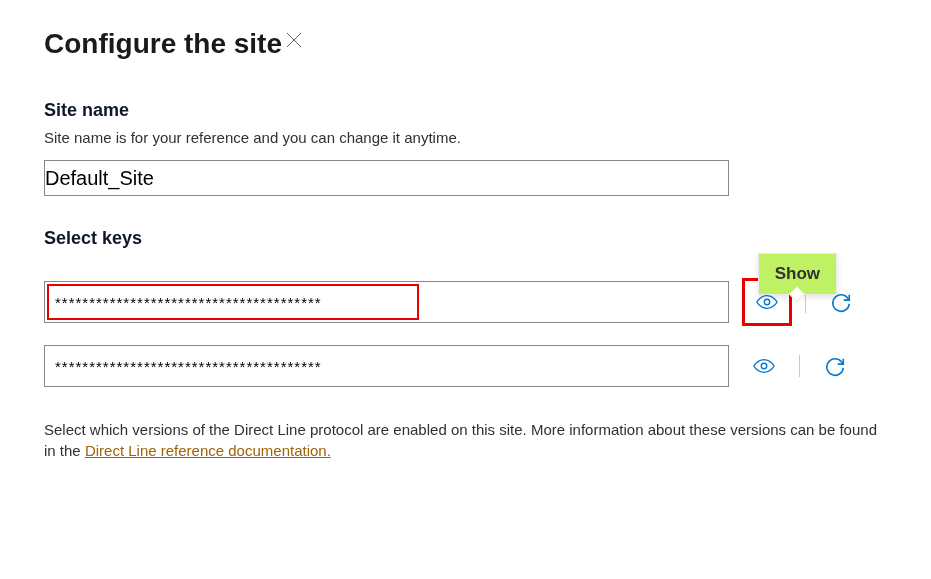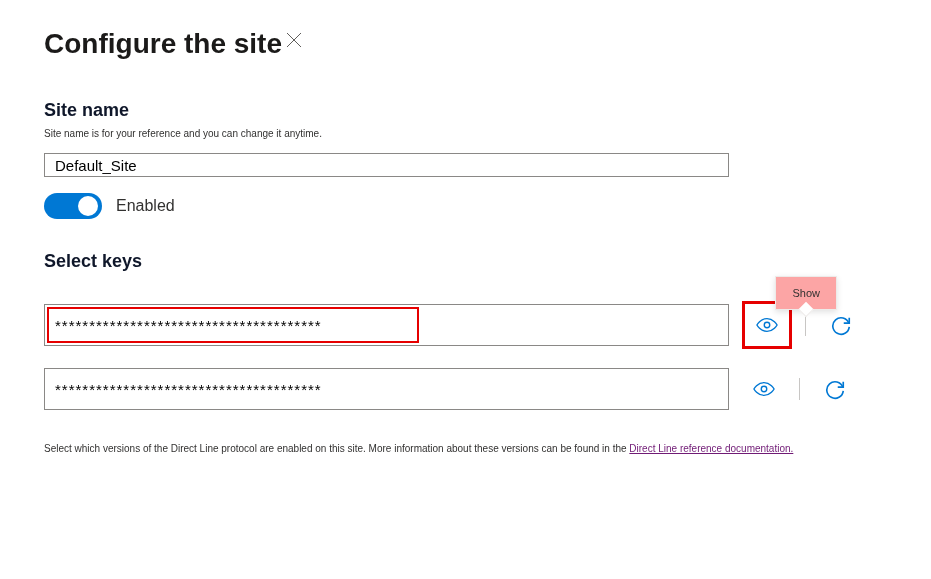--- a/index.html
+++ b/index.html
@@ -42,31 +42,31 @@
     .section {
       margin-bottom: 32px;
     }
     .section-heading {
       font-size: 18px;
       font-weight: 600;
       margin-bottom: 6px;
       color: #0f172a;
     }
     .section-desc {
-      font-size: 10px;
+      font-size: 15px;
       color: #323130;
       margin-bottom: 12px;
       line-height: 1.4;
     }
     .text-input {
       width: 685px;
-      height: 24px;
+      height: 36px;
       border: 1px solid #8a8886;
-      padding: 4px 10px;
-      font-size: 15px;
+      padding: 4px 0;
+      font-size: 20px;
       font-family: inherit;
       background: #ffffff;
     }
     .toggle-row {
       display: flex;
       align-items: center;
       gap: 14px;
       margin-top: 16px;
     }
     .toggle {
@@ -91,27 +91,28 @@
       font-size: 16px;
     }
     .secret-section {
       position: relative;
       margin-bottom: 32px;
     }
     .tooltip {
       position: absolute;
       right: 50px;
       top: -28px;
-      background: #fca5a5;
+      background: #bef264;
       border: 1px solid #edebe9;
       box-shadow: 0 2px 6px rgba(0,0,0,0.12);
       padding: 10px 16px;
-      font-size: 11px;
+      font-size: 17px;
       color: #323130;
       z-index: 10;
+      font-weight: bold;
     }
     .tooltip::after {
       content: "";
       position: absolute;
       bottom: -6px;
       left: 50%;
       transform: translateX(-50%) rotate(45deg);
       width: 10px;
       height: 10px;
       background: #ffffff;
@@ -165,45 +166,41 @@
     .icon-btn svg {
       width: 22px;
       height: 22px;
     }
     .divider {
       width: 1px;
       height: 22px;
       background: #c8c6c4;
     }
     .link {
-      color: #701a75;
+      color: #a16207;
       cursor: pointer;
     }
   </style>
 </head>
 <body>
 
 <div class="header">
   <h1 class="title">Configure the site</h1>
   <button class="close-btn">
     <svg viewBox="0 0 16 16" stroke="currentColor" stroke-width="1" fill="none">
       <line x1="1" y1="1" x2="15" y2="15"></line>
       <line x1="15" y1="1" x2="1" y2="15"></line>
     </svg>
   </button>
 </div>
 
 <div class="section">
   <div class="section-heading">Site name</div>
   <div class="section-desc">Site name is for your reference and you can change it anytime.</div>
   <input type="text" class="text-input" value="Default_Site" style="">
-  <div class="toggle-row">
-    <div class="toggle"></div>
-    <span class="toggle-label">Enabled</span>
-  </div>
 </div>
 
 <div class="section">
   <div class="section-heading">Select keys</div>
 </div>
 
 <div class="secret-section">
   <div class="tooltip">Show</div>
 
   <div class="key-row">

